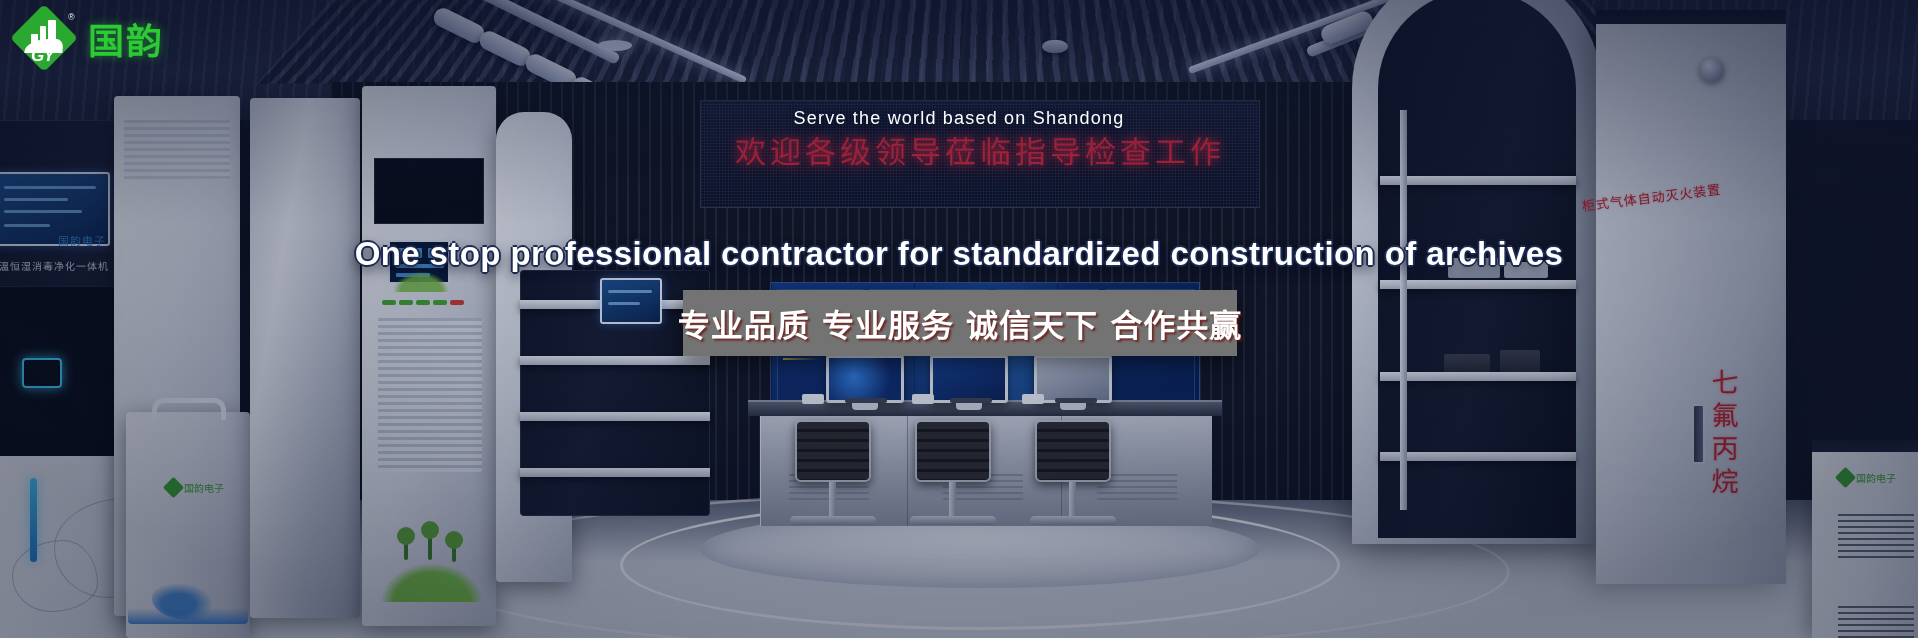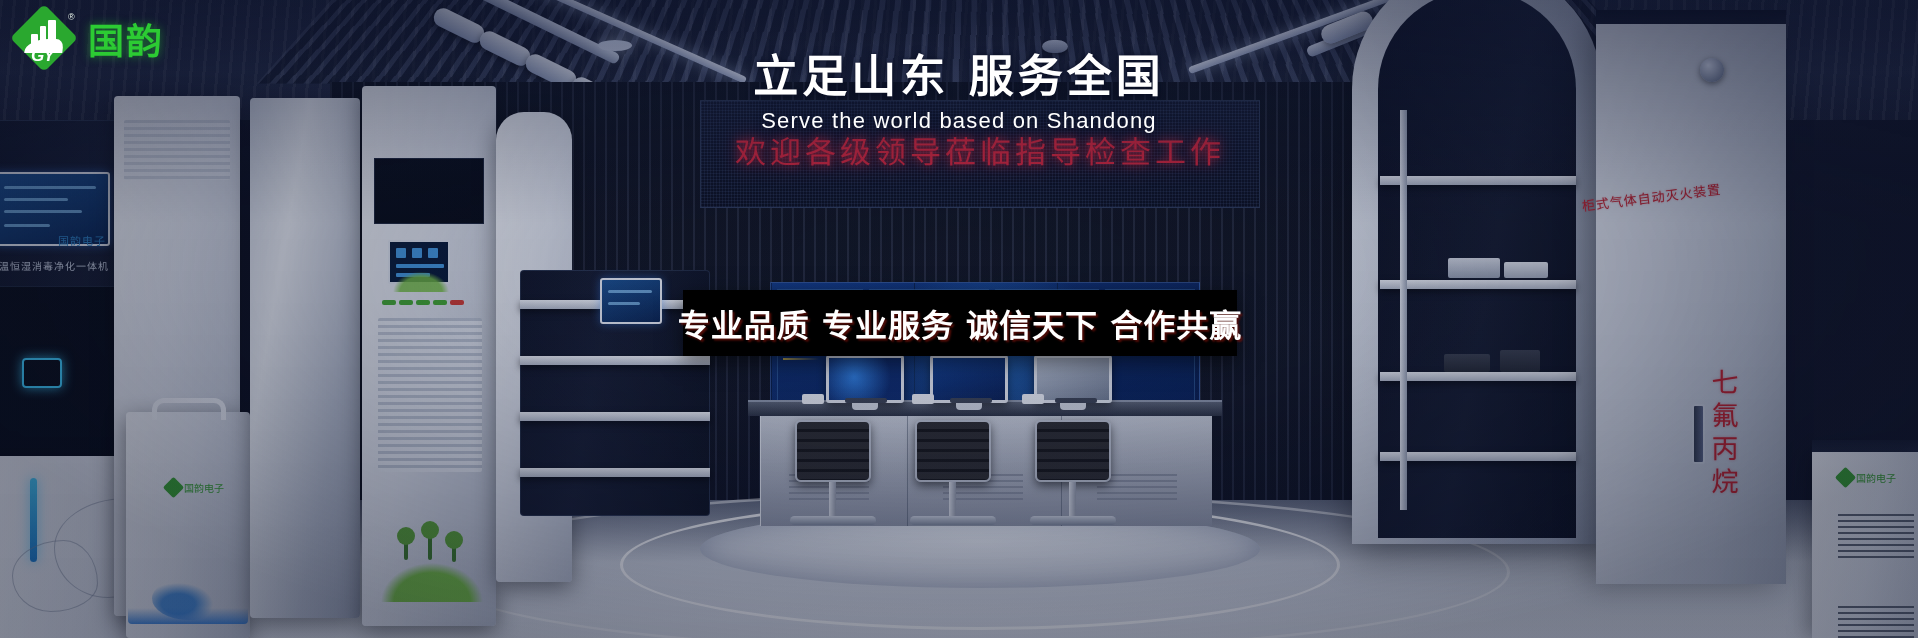--- a/index.html
+++ b/index.html
@@ -400,21 +400,21 @@
 
   
   .kicker{
     position:absolute; left:0; right:0; top:40px; text-align:center;
     font-size:45px; font-weight:bold; letter-spacing:4px; color:#ffffff;
     font-family:"DejaVu Sans",sans-serif;
     text-shadow:0 2px 10px rgba(8,14,34,.95), 0 0 3px rgba(10,16,40,.9);
   }
   .kicker-en{
     position:absolute; left:0; right:0; top:108px; text-align:center;
-    font-size:22px; letter-spacing:1.2px; color:#ffffff; font-weight:500;
+    font-size:18px; letter-spacing:1.2px; color:#ffffff; font-weight:500;
     font-family:"Liberation Sans",sans-serif;
     text-shadow:0 2px 8px rgba(8,14,34,.95);
   }
 
   
   .title{
     position:absolute; left:0; right:0; top:143px; text-align:center;
     font-size:75px; font-weight:bold; letter-spacing:1px; color:#ffffff;
     font-family:"DejaVu Sans",sans-serif; white-space:nowrap;
     text-shadow:
@@ -428,21 +428,21 @@
     font-family:"Liberation Sans",sans-serif; white-space:nowrap;
     text-shadow:
       2px 0 0 #1d2a52, -2px 0 0 #1d2a52, 0 2px 0 #1d2a52, 0 -2px 0 #1d2a52,
       1px 1px 0 #1d2a52, -1px 1px 0 #1d2a52,
       0 5px 12px rgba(6,10,28,.8);
   }
 
   
   .slogan{
     position:absolute; left:683px; top:290px; width:554px; height:66px;
-    background:#000000;
+    background:#737373;
     display:flex; align-items:center; justify-content:center;
     box-shadow:0 6px 20px rgba(0,0,0,.5);
   }
   .slogan span{
     color:#ffffff; font-size:32px; font-weight:bold; letter-spacing:1px;
     font-family:"DejaVu Sans",sans-serif; white-space:nowrap;
     text-shadow:2px 2px 2px rgba(110,16,10,.75);
   }
 </style>
 </head>
@@ -658,22 +658,22 @@
           <i style="width:6px;height:20px;"></i>
           <i style="width:8px;height:26px;"></i>
         </div>
         <div class="logo-hill"></div>
         <div class="logo-gy">GY</div>
         <div class="logo-r">®</div>
       </div>
       <div class="logo-word">国韵</div>
     </div>
 
-    <div class="kicker">立足山东 服务全国</div>
     <div class="kicker-en">Serve the world based on Shandong</div>
 
+    <div class="subtitle">One stop professional contractor for standardized construction of archives</div>
 
     <div class="slogan">
       <span>专业品质  专业服务  诚信天下  合作共赢</span>
     </div>
 
   </div>
 </div>
 
 </body></html>

